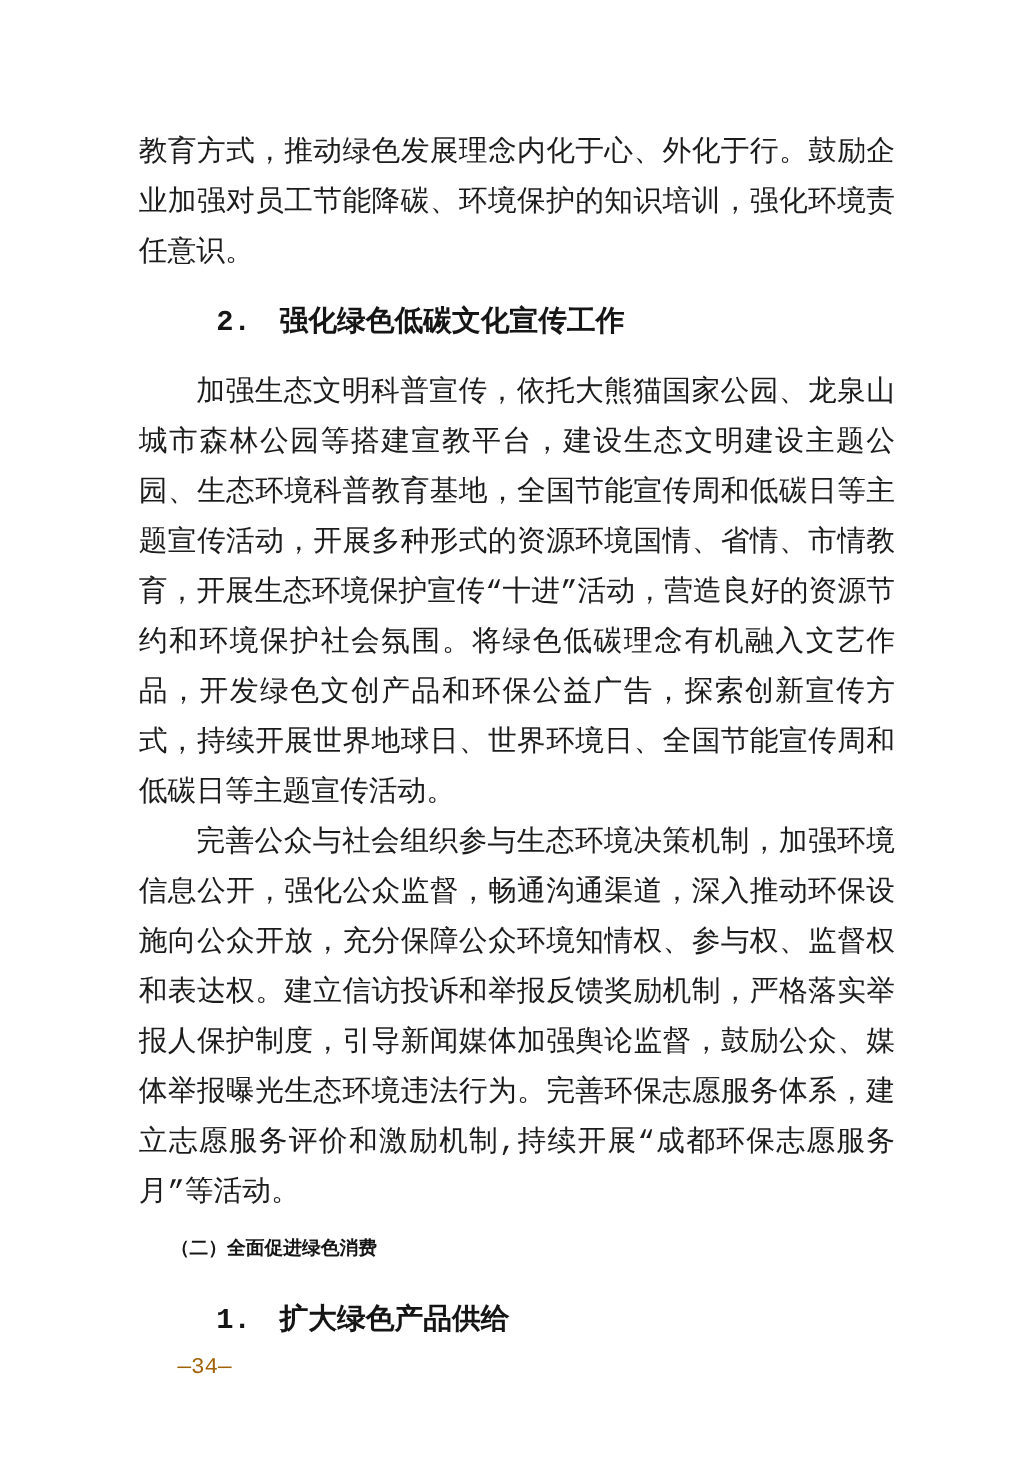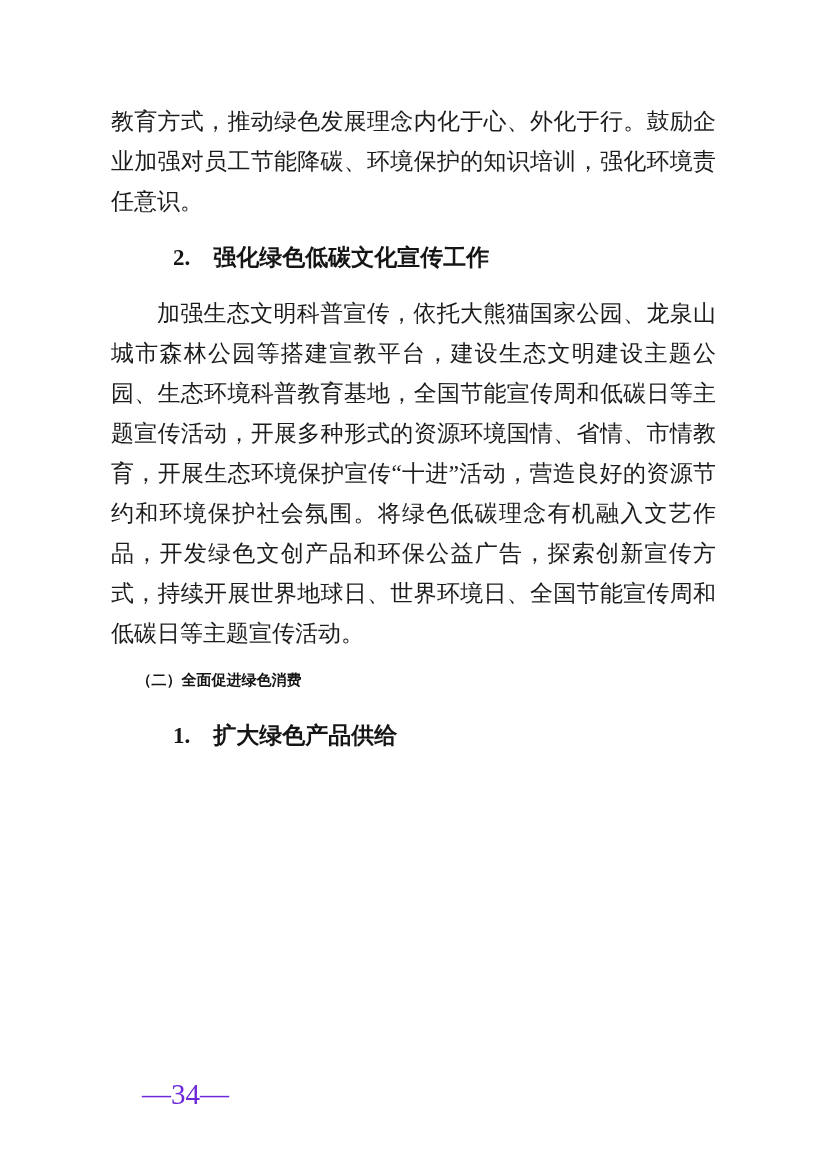--- a/index.html
+++ b/index.html
@@ -5,21 +5,21 @@
   html, body {
     margin: 0;
     padding: 0;
     background: #ffffff;
   }
   .page {
     position: relative;
     width: 827px;
     height: 1170px;
     background: #ffffff;
-    font-family: Liberation Serif, serif;
+    font-family: Liberation Mono, monospace;
     color: #1c1c1c;
     overflow: hidden;
   }
   .text-block {
     position: absolute;
     left: 111px;
     top: 102px;
     width: 605px;
   }
   .para {
@@ -47,40 +47,41 @@
     font-size: 15px;
     line-height: 40px;
     font-weight: 700;
     text-indent: 1.7em;
     color: #151515;
   }
   .page-number {
     position: absolute;
     left: 142px;
     top: 1080px;
-    font-size: 29px;
+    font-size: 18px;
     line-height: 28px;
-    color: #6d28d9;
+    color: #a16207;
     text-align: center;
   }
 </style>
 </head>
 <body>
 
 <div class="page">
 
   <div class="text-block">
 
     <p class="para">教育方式，推动绿色发展理念内化于心、外化于行。鼓励企业加强对员工节能降碳、环境保护的知识培训，强化环境责任意识。</p>
 
     <p class="heading">2.　强化绿色低碳文化宣传工作</p>
 
     <p class="para indent">加强生态文明科普宣传，依托大熊猫国家公园、龙泉山城市森林公园等搭建宣教平台，建设生态文明建设主题公园、生态环境科普教育基地，全国节能宣传周和低碳日等主题宣传活动，开展多种形式的资源环境国情、省情、市情教育，开展生态环境保护宣传“十进”活动，营造良好的资源节约和环境保护社会氛围。将绿色低碳理念有机融入文艺作品，开发绿色文创产品和环保公益广告，探索创新宣传方式，持续开展世界地球日、世界环境日、全国节能宣传周和低碳日等主题宣传活动。</p>
 
 
+    <p class="para indent">完善公众与社会组织参与生态环境决策机制，加强环境信息公开，强化公众监督，畅通沟通渠道，深入推动环保设施向公众开放，充分保障公众环境知情权、参与权、监督权和表达权。建立信访投诉和举报反馈奖励机制，严格落实举报人保护制度，引导新闻媒体加强舆论监督，鼓励公众、媒体举报曝光生态环境违法行为。完善环保志愿服务体系，建立志愿服务评价和激励机制,持续开展“成都环保志愿服务月”等活动。</p>
 
     <p class="section-heading">（二）全面促进绿色消费</p>
 
     <p class="heading">1.　扩大绿色产品供给</p>
 
   </div>
 
   <div class="page-number">—34—</div>
 
 </div>

